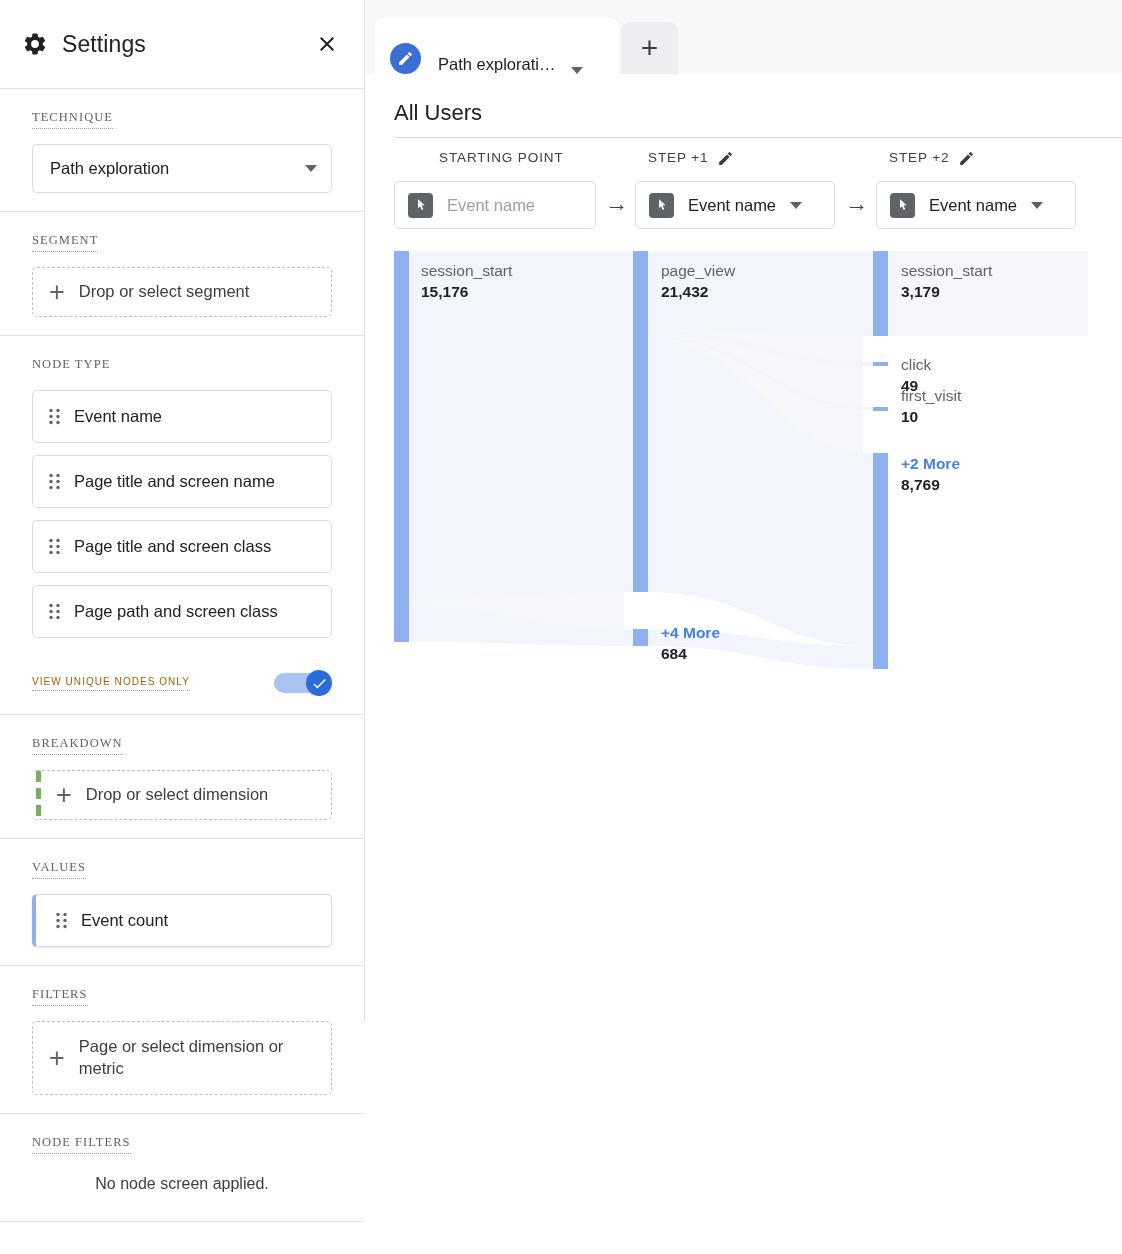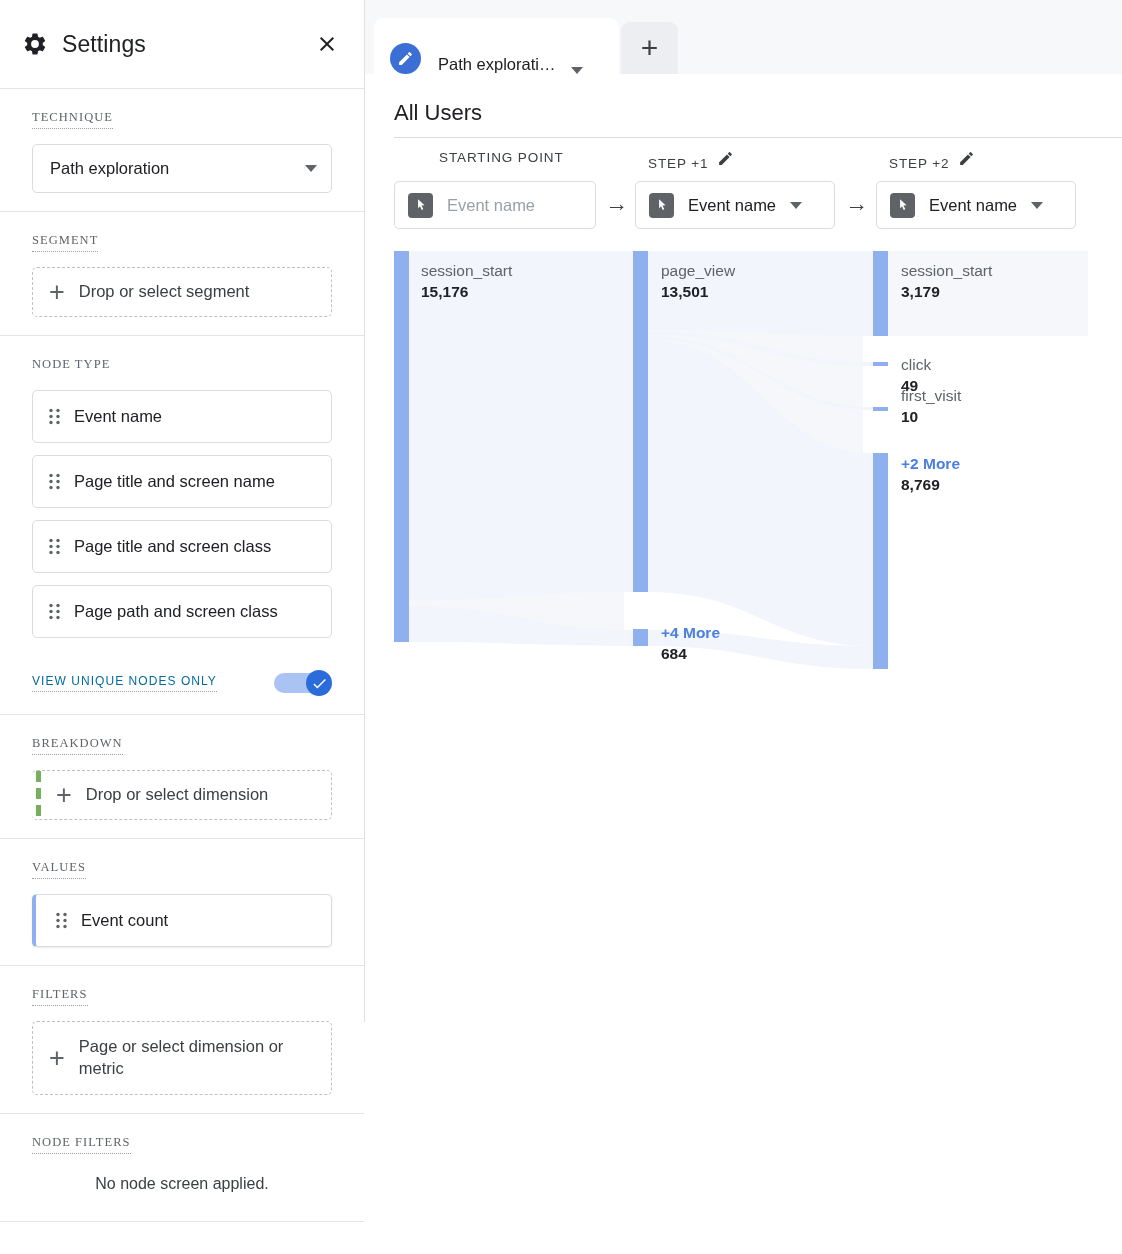--- a/index.html
+++ b/index.html
@@ -87,21 +87,21 @@
   .green-bar {
     position: absolute; left: 4px; top: 0; bottom: 0; width: 5px;
     background: repeating-linear-gradient(to bottom,#76b05f 0 11px, transparent 11px 17px);
   }
 
   .toggle-row {
     display: flex; align-items: center; justify-content: space-between;
     padding-top: 20px;
   }
   .toggle-label {
-    font-size: 12px; letter-spacing: 1.05px; color: #0369a1;
+    font-size: 10px; letter-spacing: 1.05px; color: #a16207;
     text-transform: uppercase; border-bottom: 1px dotted #9aa0a6;
     padding-bottom: 3px;
   }
   .switch { width: 58px; height: 26px; position: relative; cursor: pointer; }
   .switch .track {
     position: absolute; left: 0; top: 3px; width: 48px; height: 20px;
     border-radius: 10px; background: #a9c3f3;
   }
   .switch .knob {
     position: absolute; right: 0; top: 0; width: 26px; height: 26px;
@@ -147,21 +147,21 @@
     background: #fff; padding: 0;
   }
   .all-users-wrap { padding: 26px 0 0 29px; }
   .all-users { font-size: 22px; color: #202124; font-weight: 400; }
   .au-rule { height: 1px; background: #dadce0; margin: 11px 0 0 29px; }
 
   
   .steps-row { position: relative; height: 110px; }
   .step-head {
     position: absolute; top: 12px;
-    display: flex; align-items: flex-end; gap: 9px;
+    display: flex; align-items: flex-start; gap: 9px;
   }
   .step-head .sh-text {
     font-size: 13.5px; letter-spacing: .9px; color: #3c4043;
     text-transform: uppercase;
   }
   .step-box {
     position: absolute; top: 43px; height: 48px;
     border: 1px solid #dadce0; border-radius: 5px; background: #fff;
     display: flex; align-items: center; padding: 0 13px 0 13px; cursor: pointer;
   }
@@ -440,21 +440,21 @@
 
         <div class="node-bar" style="left:29px;top:3px;height:391px;"></div>
         <div class="node-lbl" style="left:56px;top:12px;">
           <div class="nm">session_start</div>
           <div class="vl">15,176</div>
         </div>
 
         <div class="node-bar" style="left:268px;top:3px;height:341px;"></div>
         <div class="node-lbl" style="left:296px;top:12px;">
           <div class="nm">page_view</div>
-          <div class="vl">13,501</div>
+          <div class="vl">21,432</div>
         </div>
 
         <div class="node-bar" style="left:268px;top:381px;height:17px;"></div>
         <div class="node-lbl" style="left:296px;top:374px;">
           <div class="nm more">+4 More</div>
           <div class="vl">684</div>
         </div>
 
         <div class="node-bar" style="left:508px;top:3px;height:85px;"></div>
         <div class="node-lbl" style="left:536px;top:12px;">

